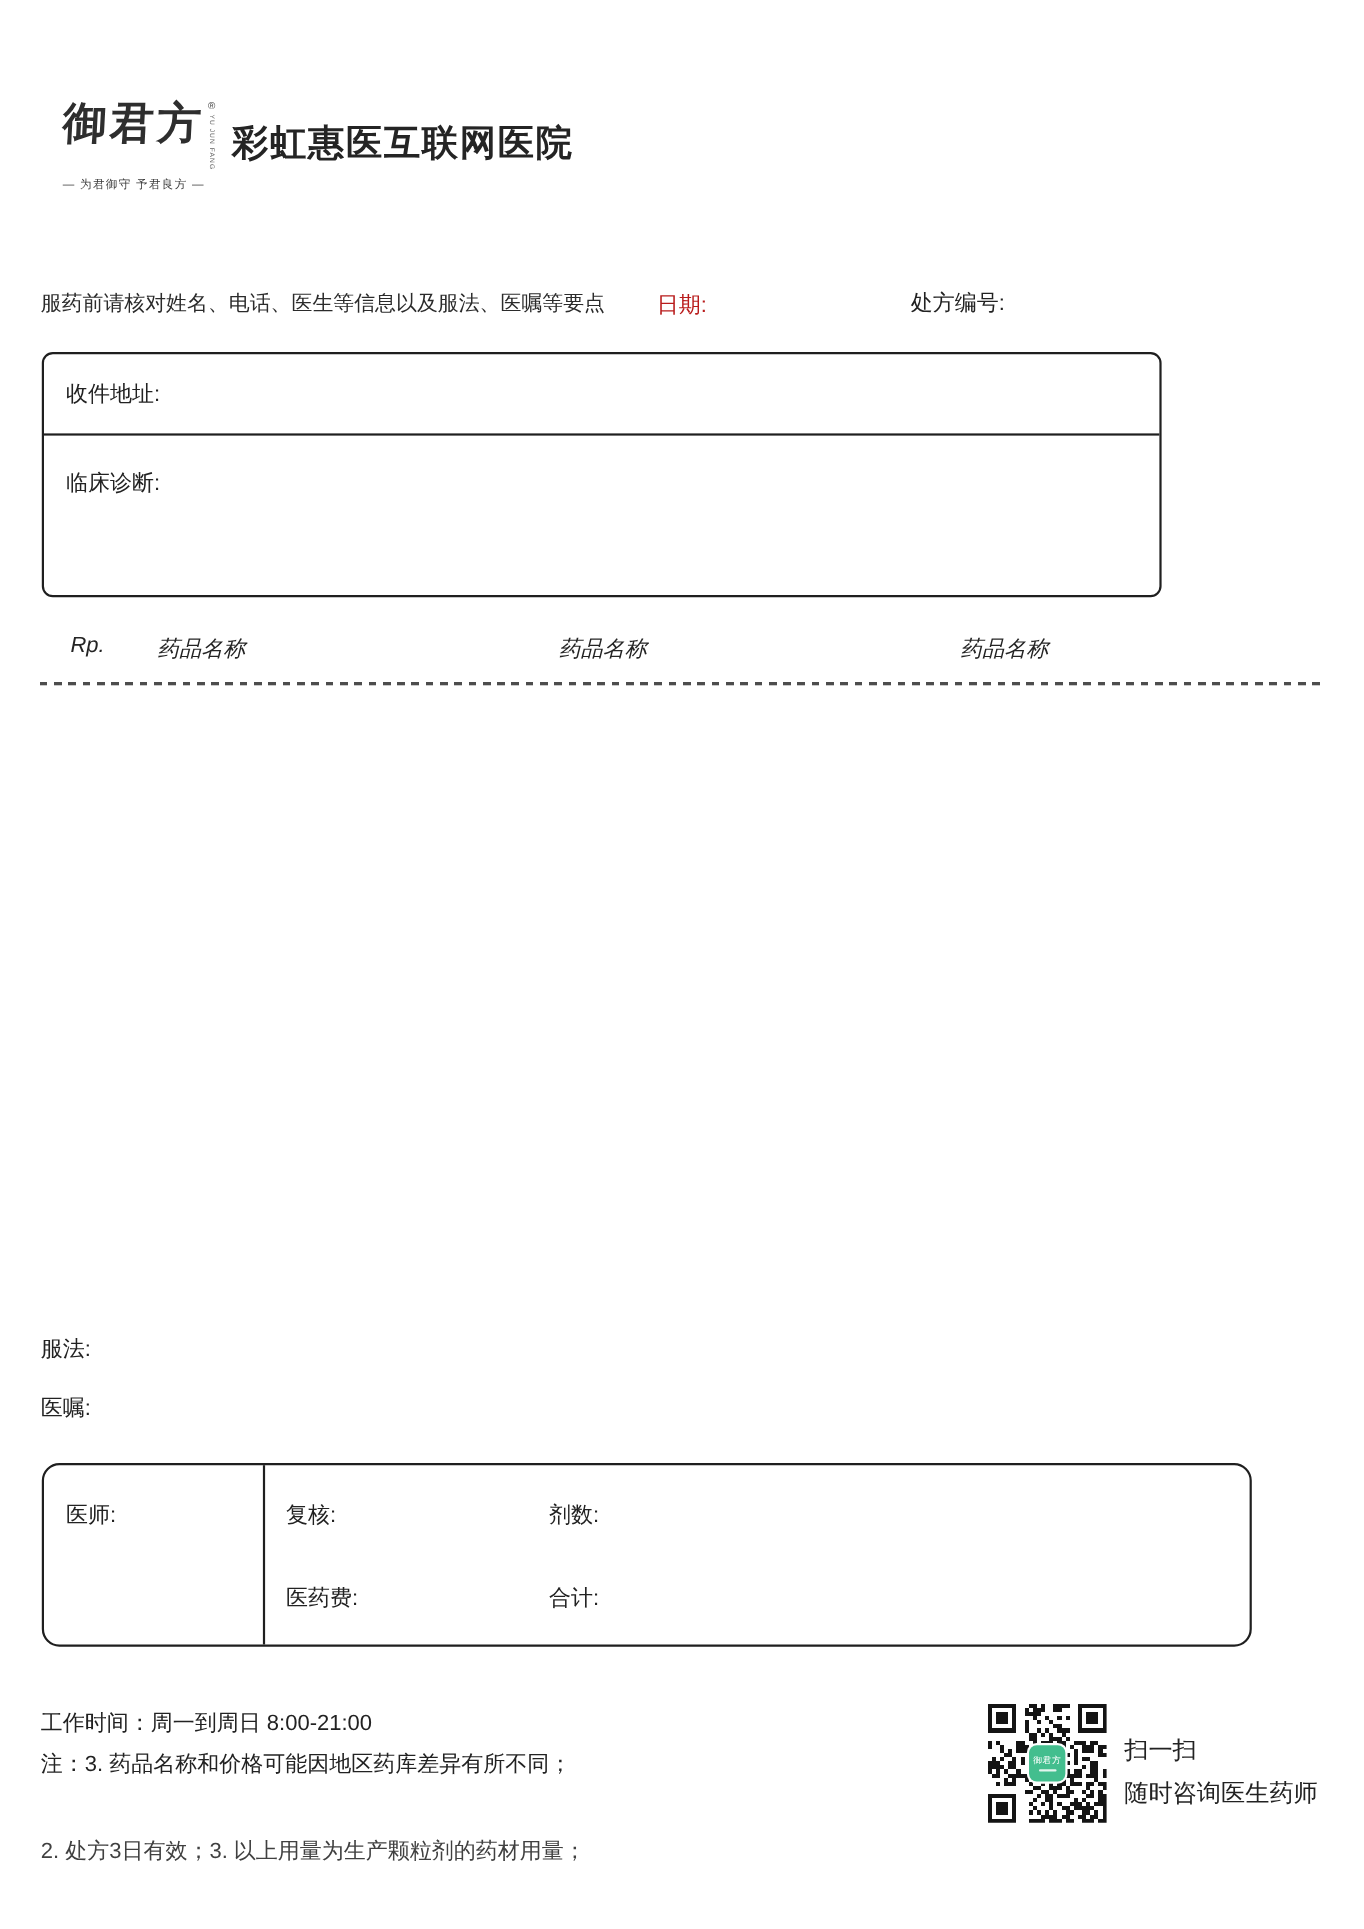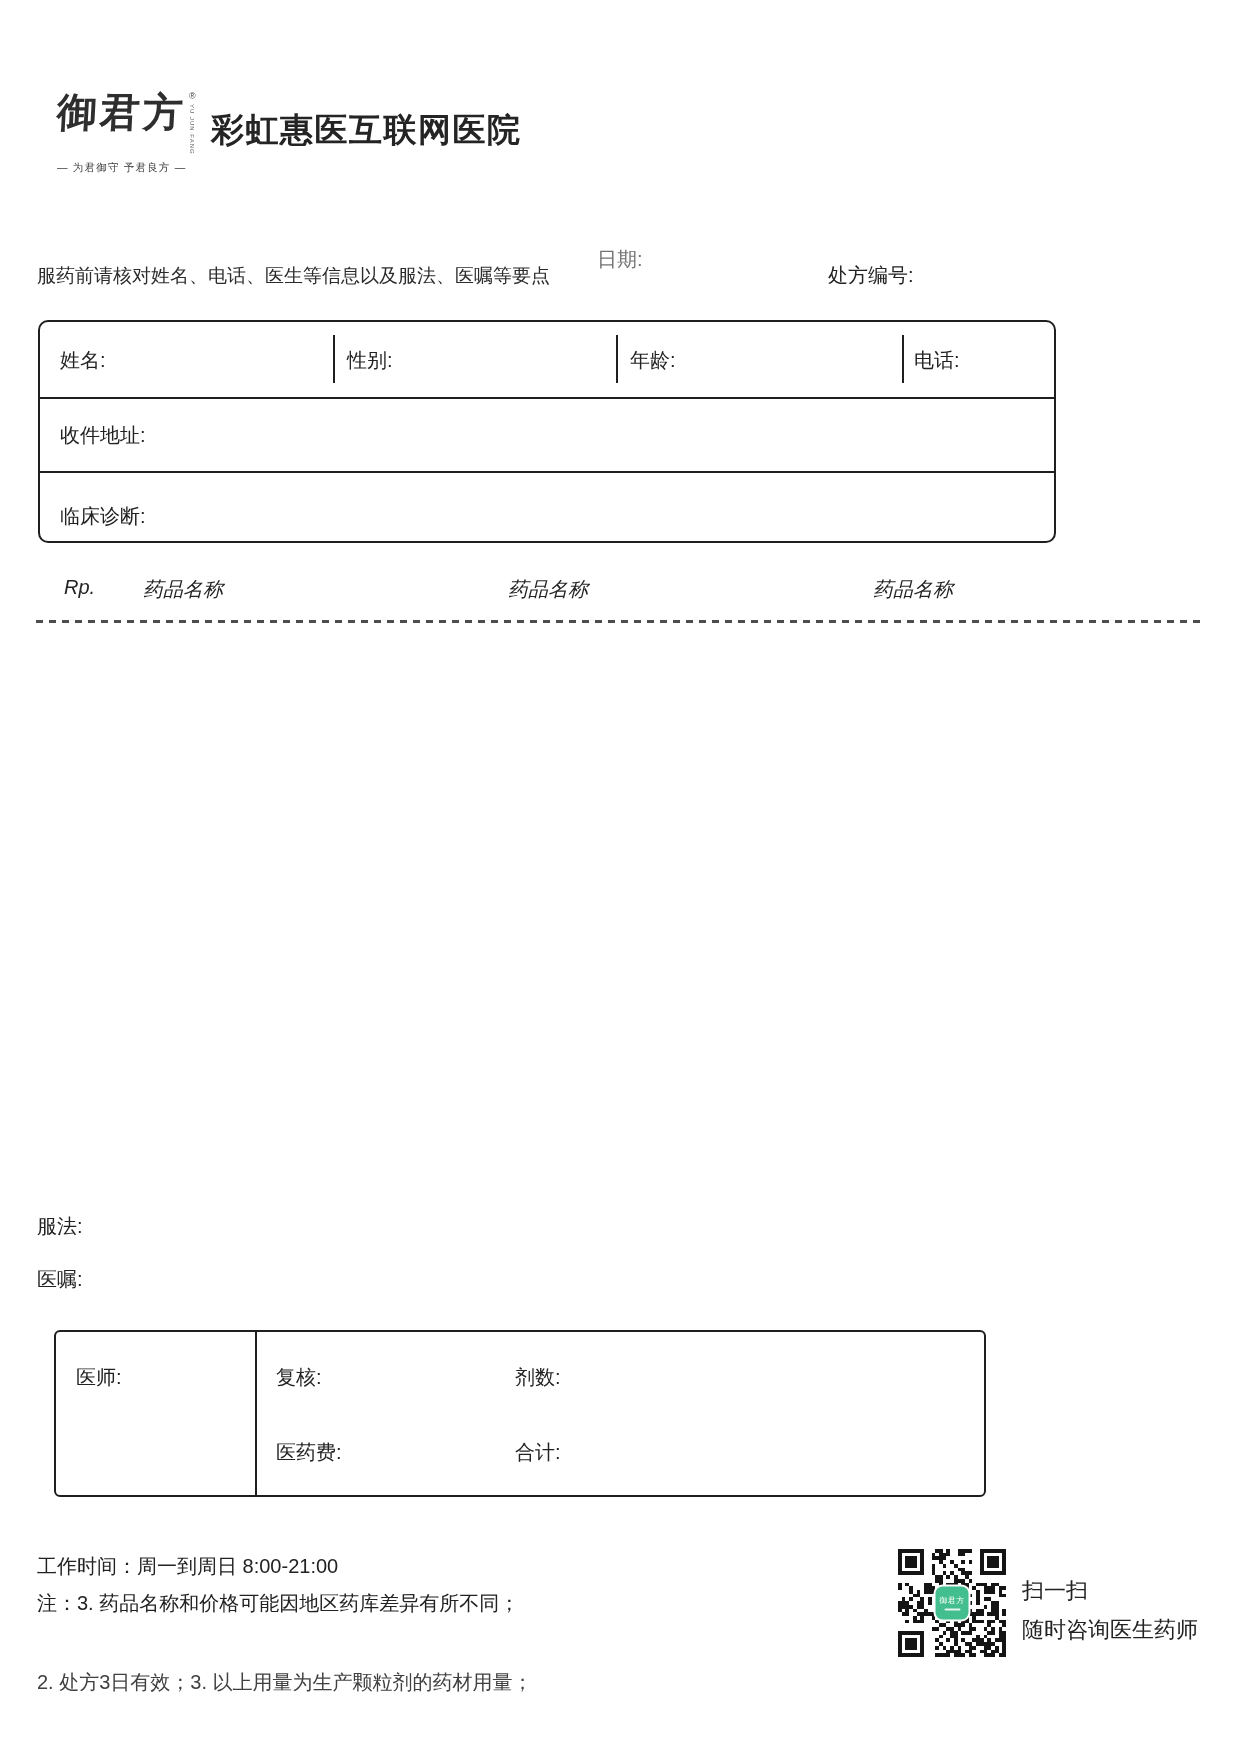--- a/index.html
+++ b/index.html
@@ -13,21 +13,21 @@
   .brand{font-family:"DejaVu Serif","Liberation Serif",serif;font-weight:bold;font-size:40px;
          letter-spacing:3px;color:#2e2e2e;line-height:1.1;transform:skewX(-3deg);}
   .logo-side{display:flex;flex-direction:column;align-items:center;margin-left:3px;padding-top:2px;}
   .rmark{font-size:9px;color:#3a3a3a;line-height:1;}
   .vtext{writing-mode:vertical-rl;font-size:6px;letter-spacing:1px;color:#666;margin-top:3px;line-height:1;}
   .tagline{margin-top:6px;font-size:10.5px;letter-spacing:1.2px;color:#3a3a3a;white-space:nowrap;}
   .hospital-title{position:absolute;left:211px;top:108px;margin:0;font-size:33px;font-weight:900;
                   letter-spacing:1.5px;color:#242424;}
   
   .notice{position:absolute;left:37px;top:263px;font-size:19px;color:#2b2b2b;}
-  .date-label{position:absolute;left:597px;top:246px;font-size:20px;color:#737373;}
+  .date-label{position:absolute;left:597px;top:264px;font-size:20px;color:#b91c1c;}
   .rx-label{position:absolute;left:828px;top:262px;font-size:20px;color:#222;}
   
   .patient-box{position:absolute;left:38px;top:320px;width:1018px;height:223px;
                border:2.5px solid #1f1f1f;border-radius:10px;box-sizing:border-box;background:#fff;}
   .p-row1{position:relative;height:75px;border-bottom:2.5px solid #1f1f1f;}
   .p-row1 .lbl{position:absolute;top:50%;transform:translateY(-50%);font-size:20px;color:#222;}
   .lbl-name{left:20px;} .lbl-gender{left:307px;} .lbl-age{left:590px;} .lbl-phone{left:874px;}
   .vdiv{position:absolute;top:13px;height:48px;width:2px;background:#1f1f1f;}
   .vdiv1{left:293px;} .vdiv2{left:576px;} .vdiv3{left:862px;}
   .p-row2{position:relative;height:72px;border-bottom:2.5px solid #1f1f1f;}
@@ -37,22 +37,22 @@
   
   .rp-row{position:absolute;left:0;top:576px;width:1240px;height:26px;font-size:20px;color:#242424;font-style:italic;}
   .rp{position:absolute;left:64px;}
   .col-h1{position:absolute;left:143px;} .col-h2{position:absolute;left:508px;} .col-h3{position:absolute;left:873px;}
   .dashes{position:absolute;left:36px;top:620px;width:1168px;height:3px;
           background:repeating-linear-gradient(90deg,#4d4d4d 0 7px,transparent 7px 13px);}
   
   .usage-method{position:absolute;left:37px;top:1213px;font-size:20px;color:#222;}
   .usage-advice{position:absolute;left:37px;top:1266px;font-size:20px;color:#222;}
   
-  .sign-box{position:absolute;left:38px;top:1330px;width:932px;height:167px;
-            border:2.5px solid #1f1f1f;border-radius:6px;box-sizing:border-box;background:#fff;margin-left:16px;}
+  .sign-box{position:absolute;left:38px;top:1330px;width:1100px;height:167px;
+            border:2.5px solid #1f1f1f;border-radius:16px;box-sizing:border-box;background:#fff;}
   .sign-divider{position:absolute;left:199px;top:0;bottom:0;width:2px;background:#1f1f1f;}
   .sign-box .lbl{position:absolute;font-size:20px;color:#222;}
   .lbl-physician{left:20px;top:32px;}
   .lbl-review{left:220px;top:32px;}
   .lbl-dose{left:459px;top:32px;}
   .lbl-fee{left:220px;top:107px;}
   .lbl-total{left:459px;top:107px;}
   
   .wh-line{position:absolute;left:37px;top:1553px;font-size:20px;color:#222;}
   .note1{position:absolute;left:37px;top:1590px;font-size:20px;color:#222;}
@@ -84,29 +84,20 @@
     </div>
     <div class="tagline">— 为君御守 予君良方 —</div>
   </div>
   <h1 class="hospital-title">彩虹惠医互联网医院</h1>
 
   <div class="notice">服药前请核对姓名、电话、医生等信息以及服法、医嘱等要点</div>
   <div class="date-label">日期:</div>
   <div class="rx-label">处方编号:</div>
 
   <div class="patient-box">
-    <div class="p-row1">
-      <span class="lbl lbl-name">姓名:</span>
-      <span class="vdiv vdiv1"></span>
-      <span class="lbl lbl-gender">性别:</span>
-      <span class="vdiv vdiv2"></span>
-      <span class="lbl lbl-age">年龄:</span>
-      <span class="vdiv vdiv3"></span>
-      <span class="lbl lbl-phone">电话:</span>
-    </div>
     <div class="p-row2">
       <span class="lbl">收件地址:</span>
     </div>
     <div class="p-row3">
       <span class="lbl">临床诊断:</span>
     </div>
   </div>
 
   <div class="rp-row">
     <span class="rp">Rp.</span>

